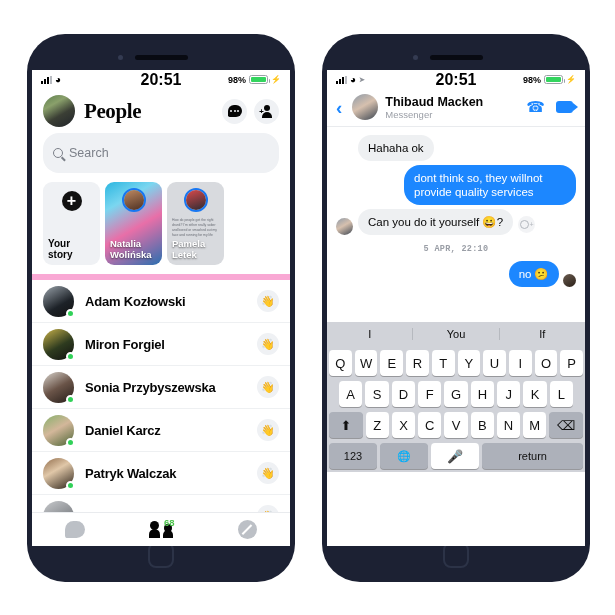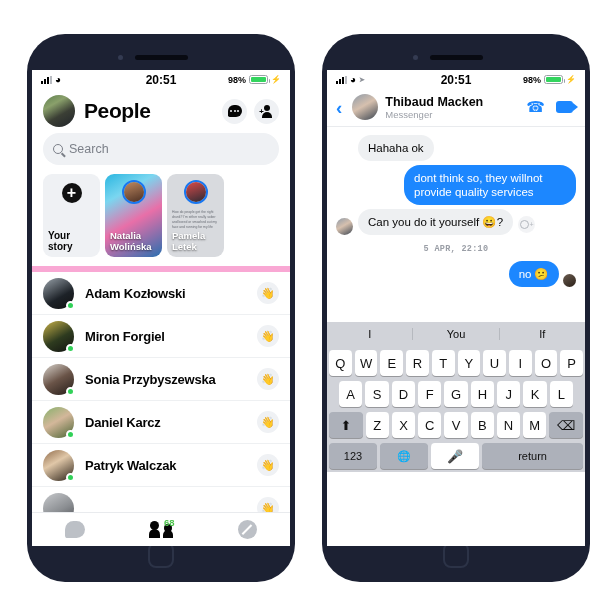--- a/index.html
+++ b/index.html
@@ -26,51 +26,51 @@
 
   
   .statusbar { height:19px; display:flex; align-items:center; position:relative;
                padding:0 9px; font-size:9.5px; font-weight:bold; color:#000; }
   .sb-left { display:flex; align-items:center; gap:3px; }
   .bars { display:flex; align-items:flex-end; gap:1px; height:8px; }
   .bars i { width:2px; background:#000; display:block; }
   .bars i:nth-child(1){height:3px;} .bars i:nth-child(2){height:5px;}
   .bars i:nth-child(3){height:7px;} .bars i:nth-child(4){height:8px; background:#b9bcc2;}
   .wifi { font-size:10px; line-height:1; }
-  .sb-time { position:absolute; left:0; right:0; text-align:center; font-size:12px; }
+  .sb-time { position:absolute; left:0; right:0; text-align:center; font-size:16px; }
   .sb-right { margin-left:auto; display:flex; align-items:center; gap:3px; font-size:9px; }
   .batt { width:19px; height:9px; border:1px solid #9aa0a6; border-radius:2.5px;
           position:relative; padding:1px; }
   .batt > span { display:block; height:100%; background:#33d45e; border-radius:1px; }
   .batt::after { content:""; position:absolute; right:-3px; top:2.5px; width:1.5px;
                  height:4px; background:#9aa0a6; border-radius:0 1px 1px 0; }
   .bolt { font-size:8px; }
 
   
   .ppl-header { display:flex; align-items:center; padding:6px 11px 4px 11px; gap:9px; }
   .avatar { border-radius:50%; background:#c9ccd4; flex:none; overflow:hidden; position:relative; }
   .av-me { width:32px; height:32px;
       background:linear-gradient(150deg,#5b7d4c 0%,#8aa06b 30%,#3b3f35 60%,#20242a 100%); }
-  .ppl-title { font-size:21px; font-weight:bold; letter-spacing:-.4px; color:#050505; }
+  .ppl-title { font-size:21px; font-weight:bold; letter-spacing:-.4px; color:#050505;font-family:Liberation Serif, serif; }
   .hdr-actions { margin-left:auto; display:flex; gap:7px; }
   .circ-btn { width:25px; height:25px; border-radius:50%; background:#eff1f4;
               display:flex; align-items:center; justify-content:center; }
   .ic-chat { width:14px; height:12px; background:#050505; border-radius:7px 7px 7px 2px;
              position:relative; display:flex; align-items:center; justify-content:center; gap:1.5px;}
   .ic-chat b { width:2px; height:2px; border-radius:50%; background:#eff1f4; display:block; }
   .ic-adduser { position:relative; width:15px; height:13px; }
   .ic-adduser .hd { position:absolute; left:5px; top:0; width:6px; height:6px;
                     border-radius:50%; background:#050505; }
   .ic-adduser .bd { position:absolute; left:3px; bottom:0; width:10px; height:6px;
                     border-radius:5px 5px 0 0; background:#050505; }
   .ic-adduser .pl { position:absolute; left:0; top:3px; font-size:8px; font-weight:bold;
                     line-height:1; color:#050505; }
 
   
-  .search { margin:2px 11px 0 11px; height:32px; background:#eff1f4; border-radius:16px;
+  .search { margin:2px 11px 0 11px; height:40px; background:#eff1f4; border-radius:16px;
             display:flex; align-items:center; gap:6px; padding:0 10px; }
   .mag { width:10px; height:10px; border:1.6px solid #7c8089; border-radius:50%;
          position:relative; flex:none; }
   .mag::after{content:"";position:absolute;right:-4px;bottom:-3px;width:5px;height:1.6px;
               background:#7c8089;transform:rotate(45deg);}
   .search-ph { font-size:12.5px; color:#7c8089; }
 
   
   .stories { display:flex; gap:5px; padding:9px 0 9px 11px; overflow:hidden; }
   .story { width:57px; height:83px; border-radius:9px; flex:none; position:relative;

